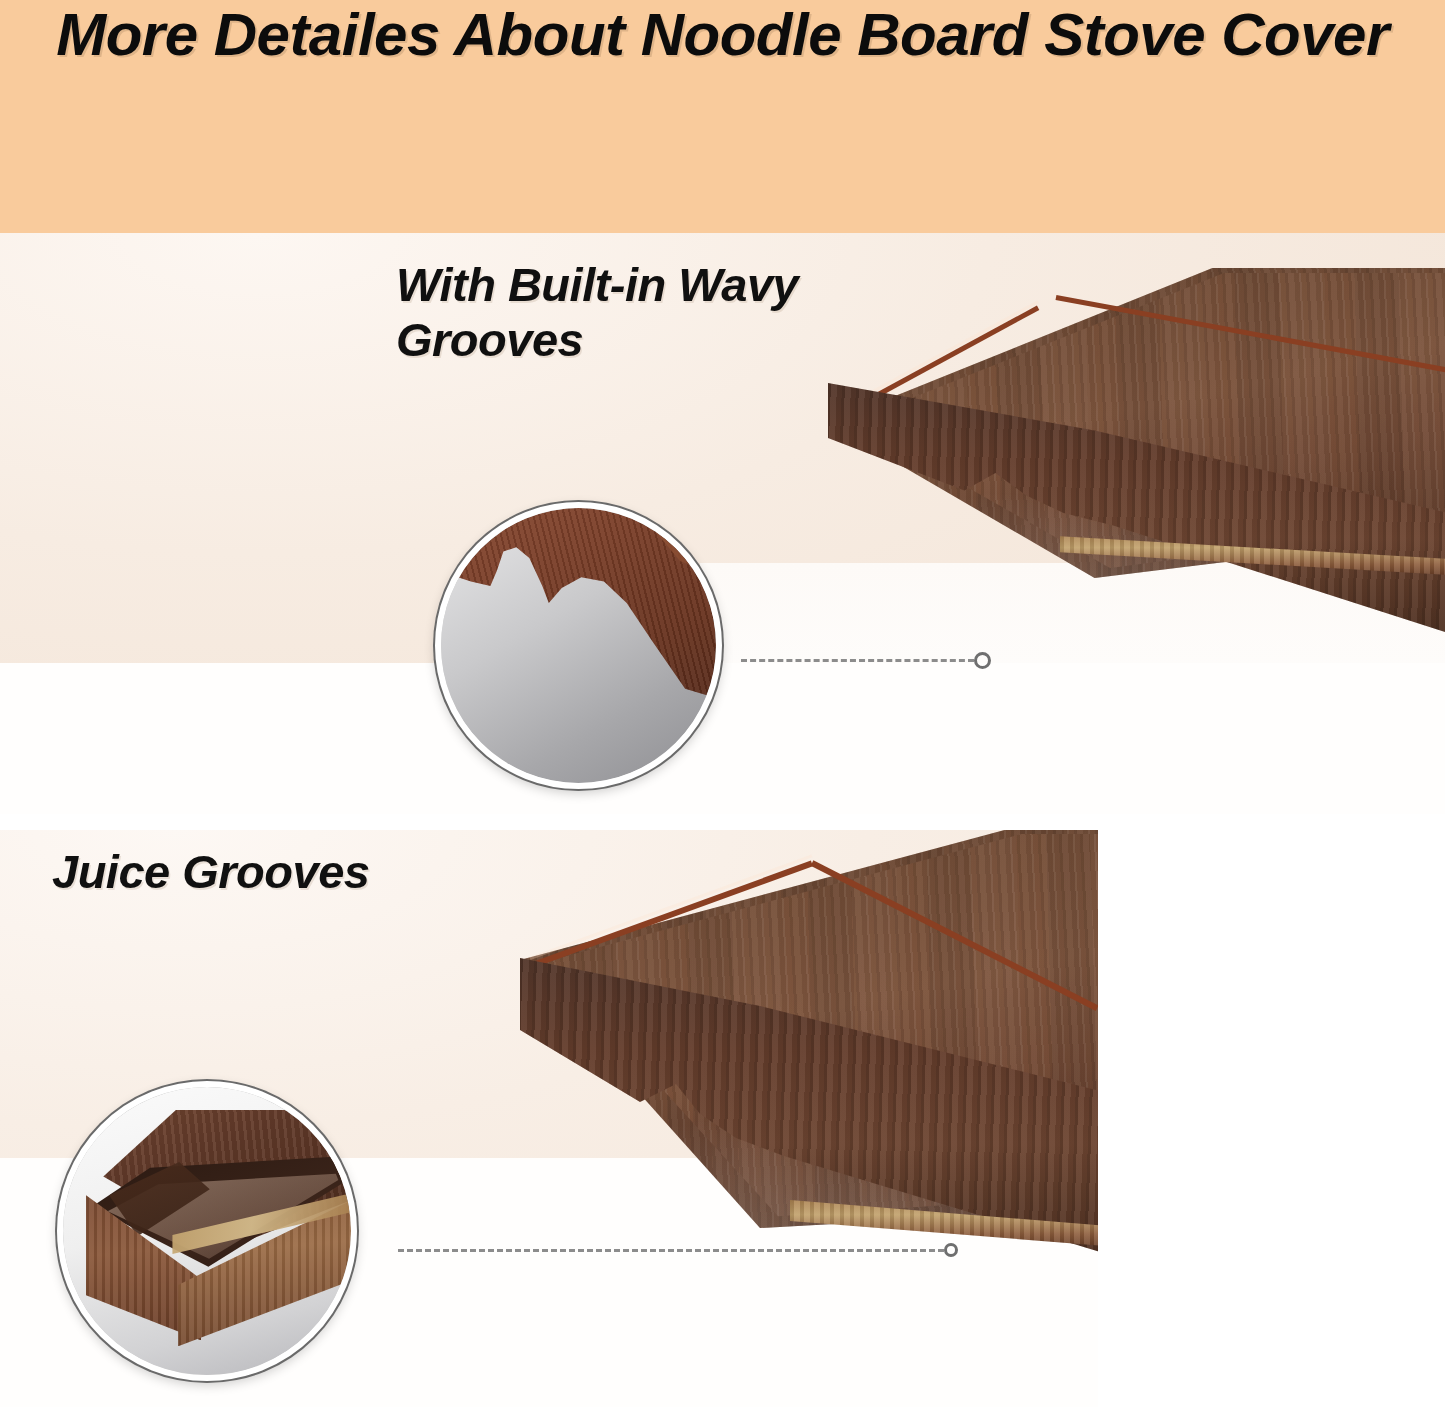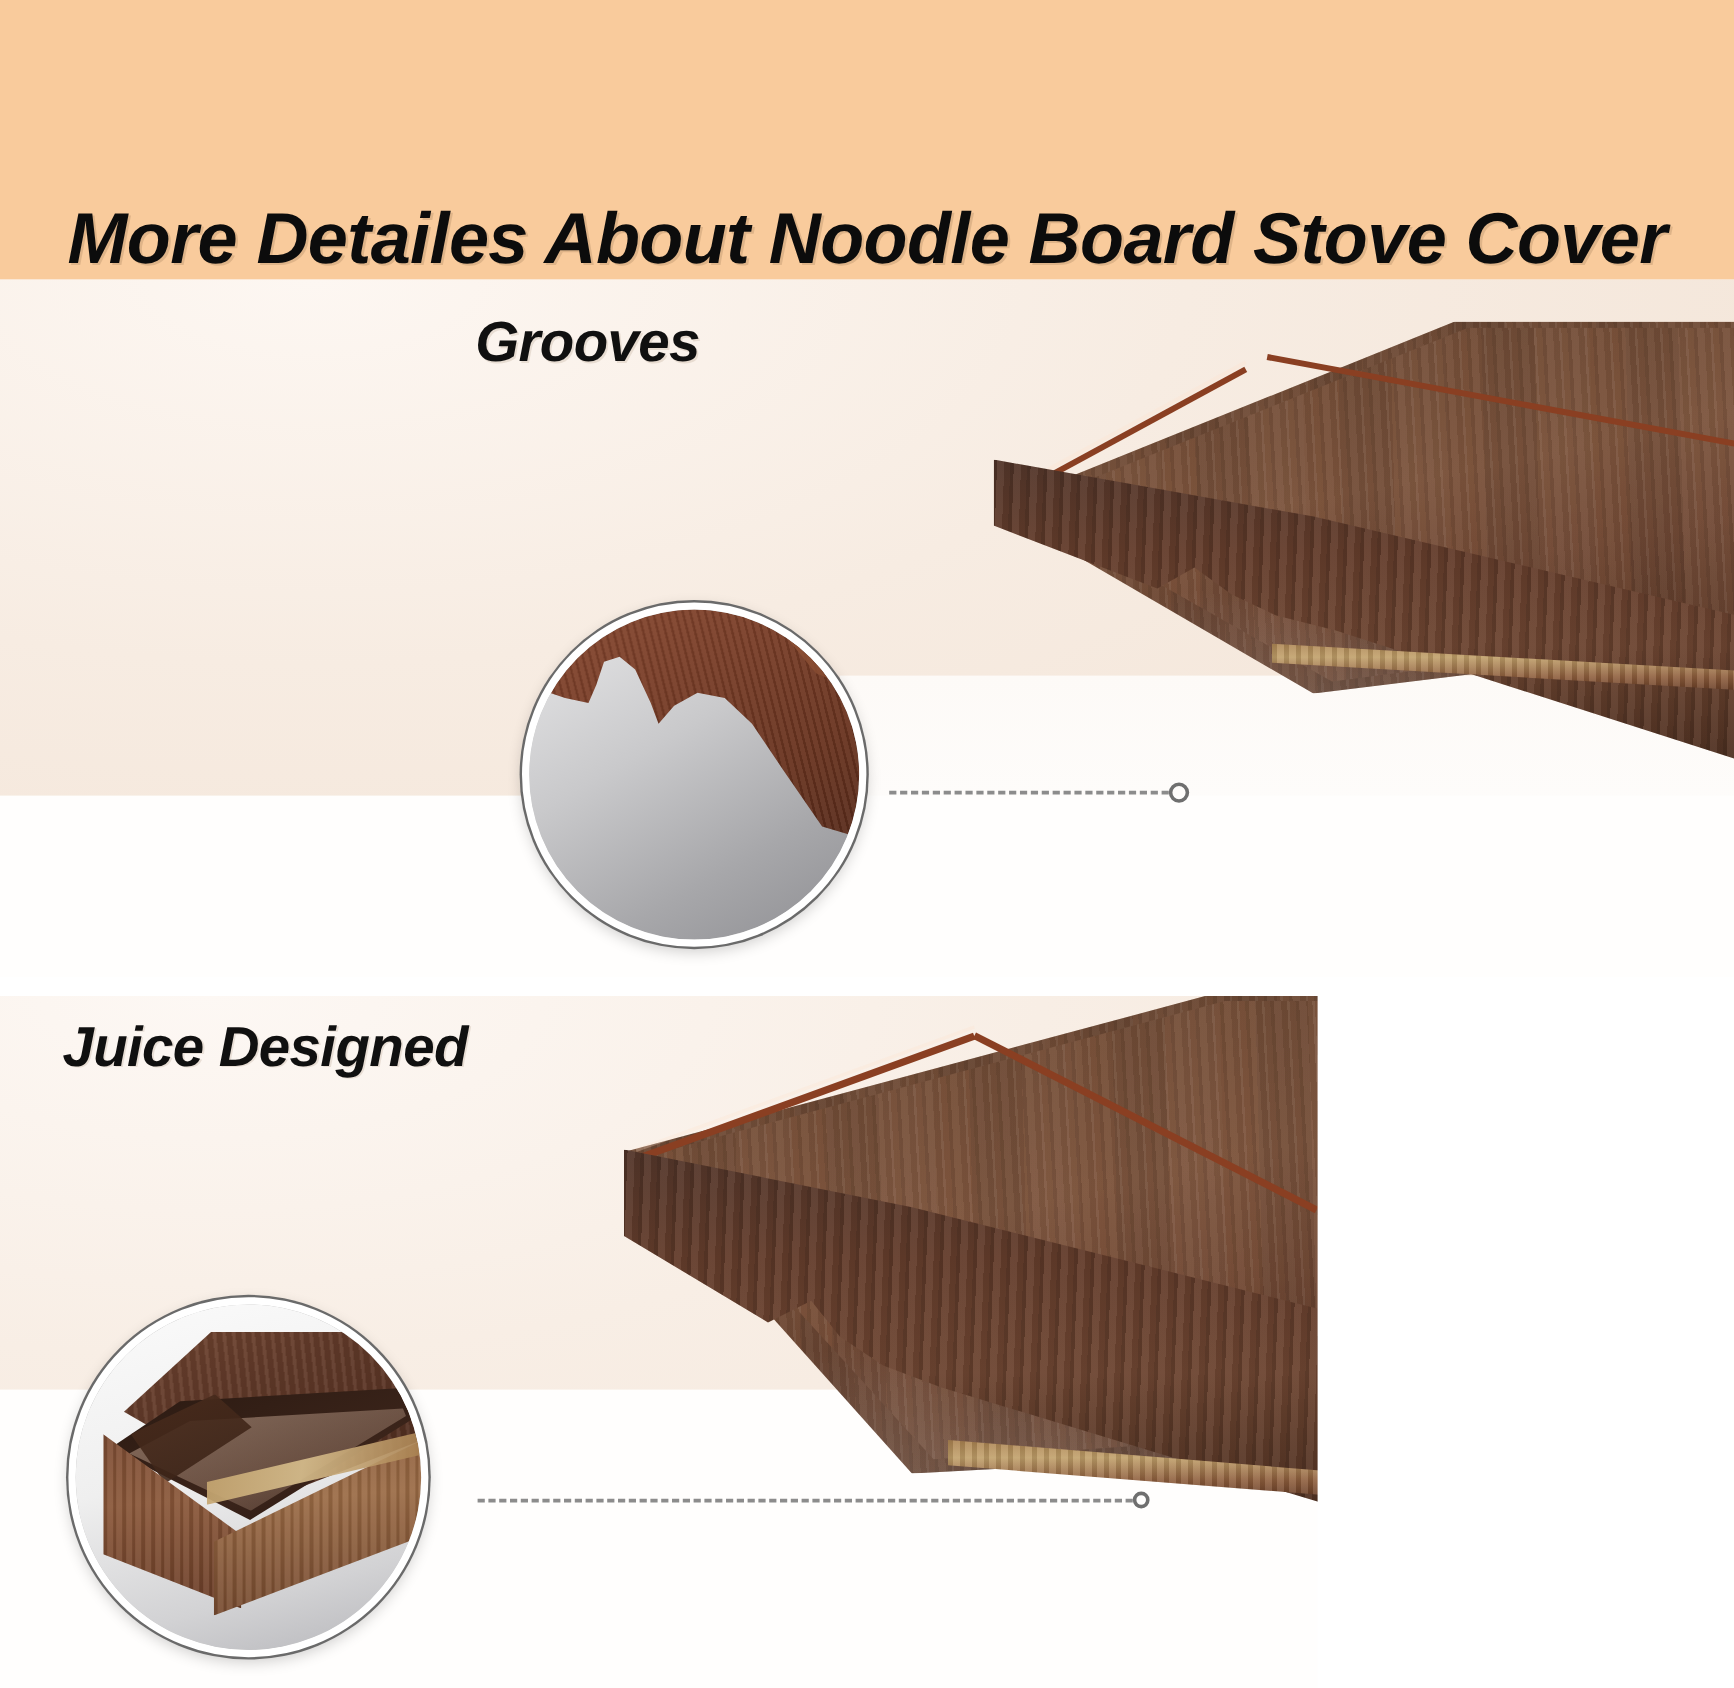--- a/index.html
+++ b/index.html
@@ -7,21 +7,21 @@
   body {
     font-family:"Liberation Sans","DejaVu Sans",sans-serif;
     position:relative;
     overflow:hidden;
   }
 
   
   .header-banner{
     position:absolute; left:0; top:0; width:1445px; height:233px;
     background:#F9CB9C;
-    display:flex; align-items:flex-end; justify-content:center;
+    display:flex; align-items:flex-start; justify-content:center;
   }
   .header-title{
     font-size:60px; font-weight:bold; font-style:italic;
     color:#0c0c0c; letter-spacing:-0.5px; white-space:nowrap;
     text-shadow:2px 2px 0 rgba(120,90,60,.20);
   }
 
   
   .panel{ position:absolute; overflow:hidden; }
   .panel-top{
@@ -294,18 +294,19 @@
     </div>
   </div>
 
   <div class="connector conn-bottom" style="top:415px;">
     <div class="connector-line"></div>
     <div class="connector-dot"></div>
   </div>
 </div>
 
 <div class="feature-heading heading-handles">
+  <div>With Built-in Wavy</div>
   <div>Grooves</div>
 </div>
 
 <div class="feature-heading heading-grooves">
-  <div>Juice Designed</div>
+  <div>Juice Grooves</div>
 </div>
 
 </body></html>

